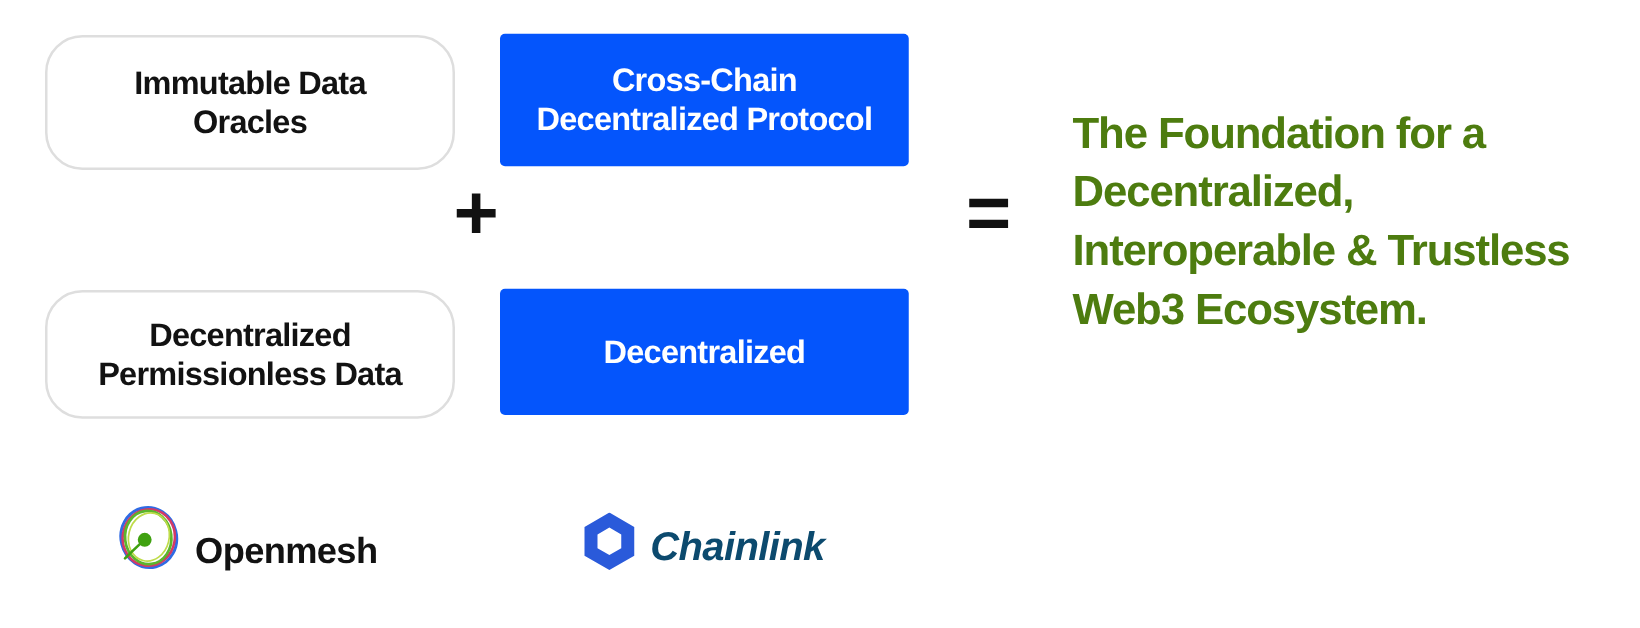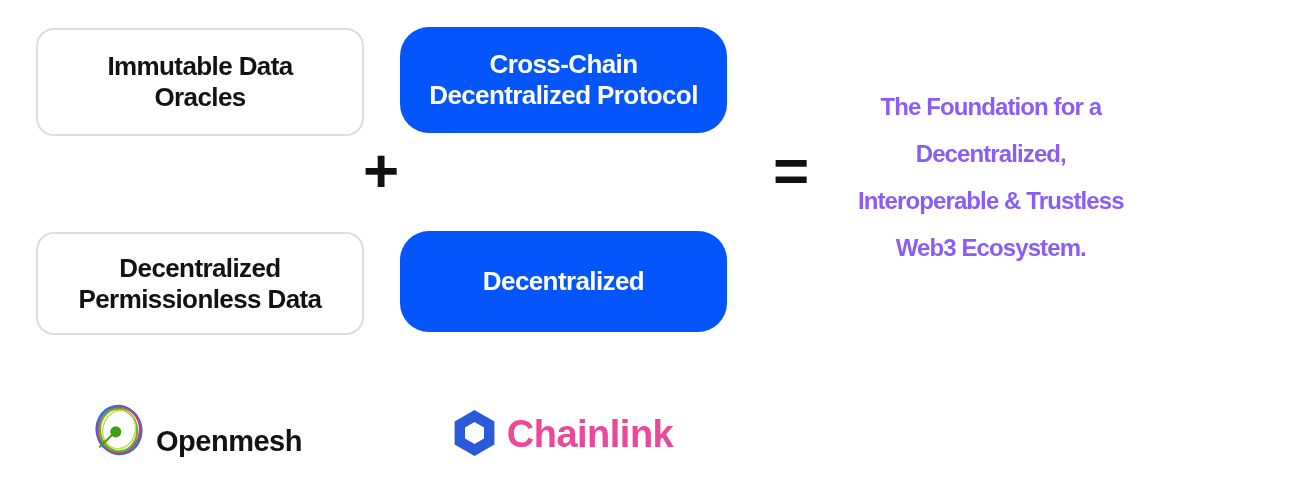--- a/index.html
+++ b/index.html
@@ -18,28 +18,28 @@
     align-items: center;
     justify-content: center;
     text-align: center;
     font-weight: 700;
     letter-spacing: -0.6px;
   }
   .box span { display: block; }
   .white-box {
     background: #ffffff;
     border: 2px solid #dedede;
-    border-radius: 18px;
+    border-radius: 30px;
     color: #121212;
     font-size: 26px;
     line-height: 31px;
   }
   .blue-box {
     background: #0455FC;
-    border-radius: 29px;
+    border-radius: 4px;
     color: #ffffff;
     font-size: 26px;
     line-height: 31px;
   }
   #box-immutable   { left: 36px;  top: 28px;  width: 324px; height: 104px; }
   #box-ccip        { left: 400px; top: 27px;  width: 327px; height: 106px; }
   #box-cloud       { left: 36px;  top: 232px; width: 324px; height: 99px; }
   #box-oracles     { left: 400px; top: 231px; width: 327px; height: 101px; }
 
   .operator {
@@ -50,50 +50,50 @@
     color: #111111;
     font-weight: 600;
   }
   #plus-sign   { left: 350px; top: 136px; width: 62px; height: 68px; font-size: 62px; }
   #equals-sign { left: 758px; top: 136px; width: 66px; height: 68px; font-size: 62px; }
 
   .result-heading {
     position: absolute;
     left: 858px;
     top: 83px;
-    color: #8b5cf6;
+    color: #4d7c0f;
     font-weight: 700;
-    font-size: 24px;
+    font-size: 35px;
     line-height: 47px;
     letter-spacing: -0.9px;
     white-space: nowrap;
-    text-align: center;
   }
   .result-heading span { display: block; }
 
   .logo-row {
     position: absolute;
     display: flex;
     align-items: flex-end;
     justify-content: center;
     gap: 12px;
   }
   #openmesh-logo  { left: 36px;  top: 396px; width: 324px; height: 62px; }
   #chainlink-logo { left: 400px; top: 394px; width: 327px; height: 62px; }
   .openmesh-word {
     color: #121212;
     font-weight: 700;
     font-size: 29px;
     letter-spacing: -0.5px;
   }
   .chainlink-word {
-    color: #ec4899;
+    color: #0c4a6e;
     font-weight: 700;
-    font-size: 38px;
+    font-size: 32px;
     letter-spacing: -0.5px;
+    font-style: italic;
   }
   .icon-wrap { display: flex; align-items: center; justify-content: center; }
 </style>
 </head>
 <body>
 
 <div class="canvas">
 
   <div class="box white-box" id="box-immutable">
     <span>Immutable Data</span>

